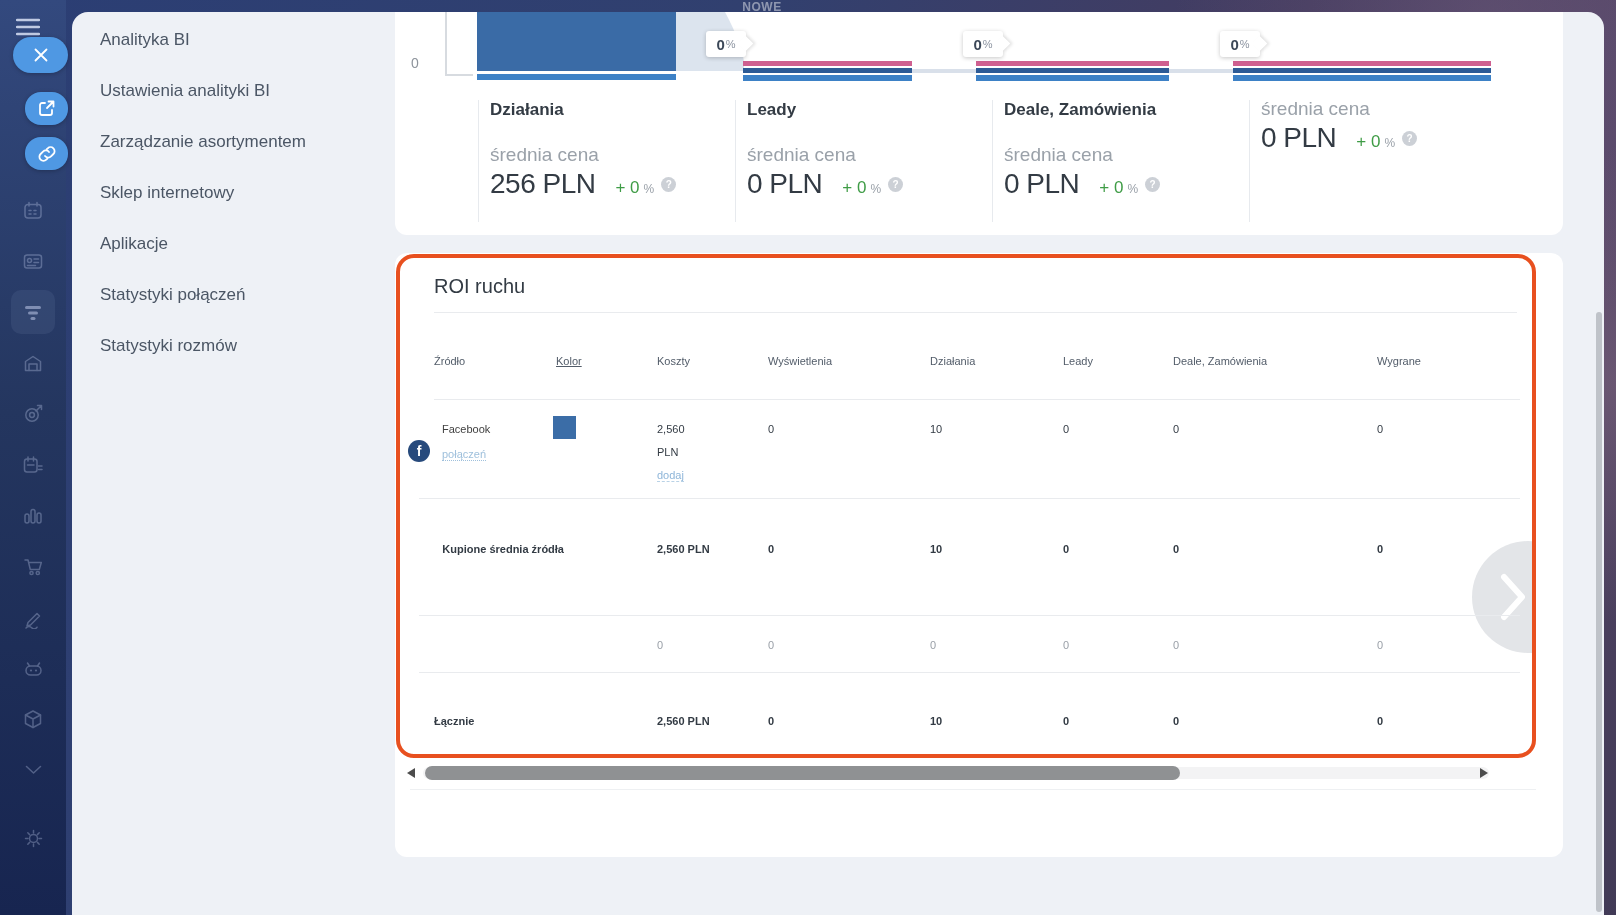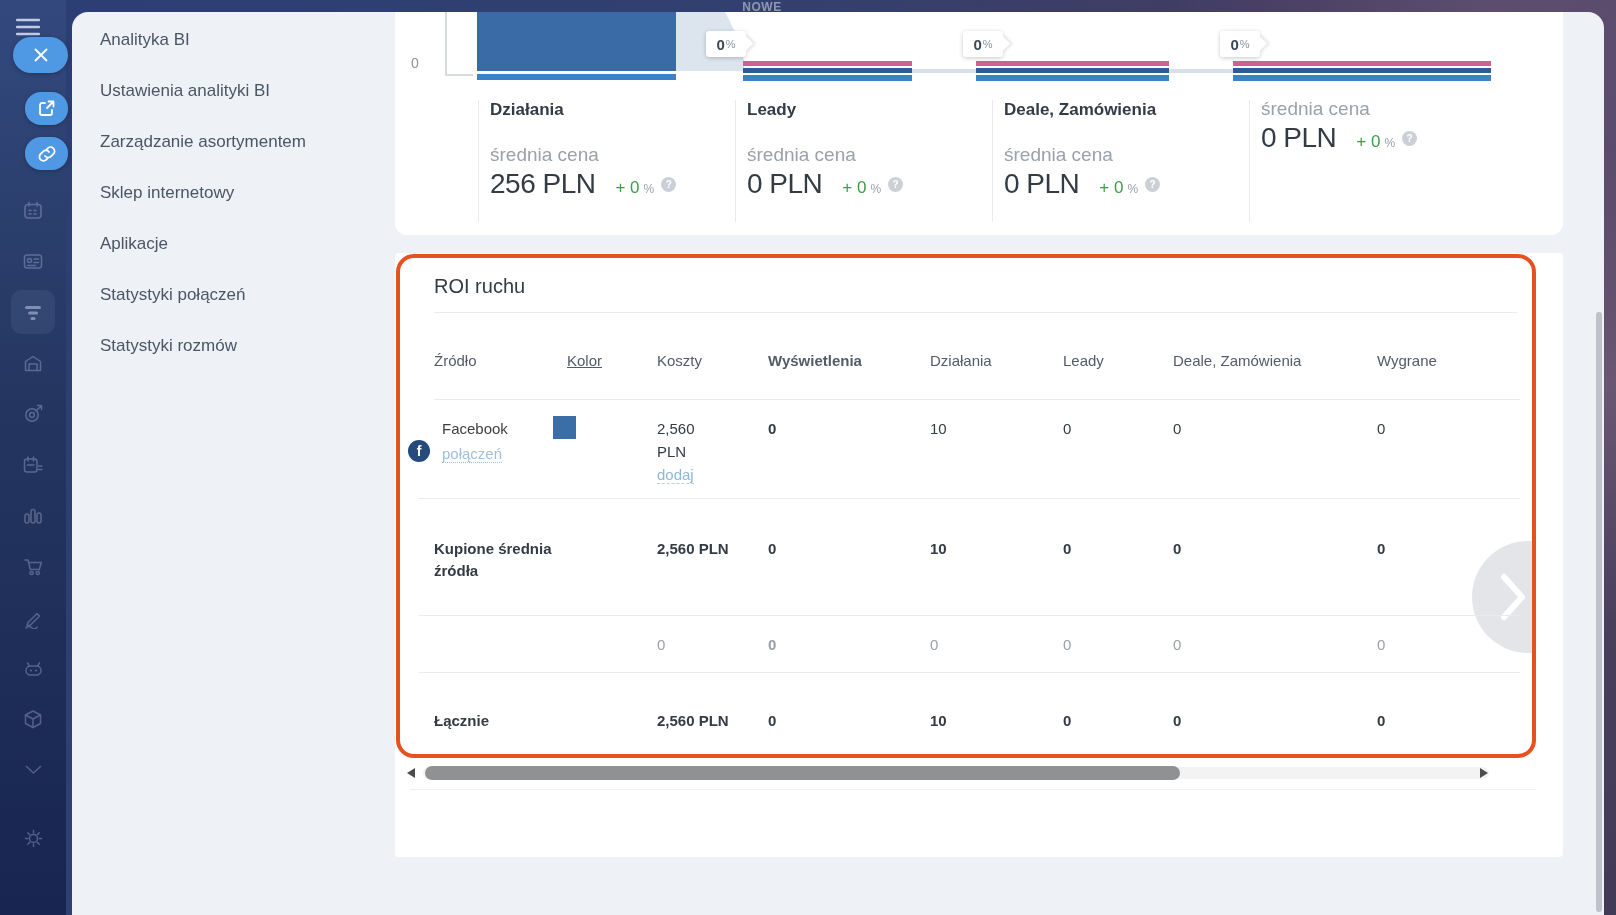--- a/index.html
+++ b/index.html
@@ -43,32 +43,32 @@
   .fcol{position:absolute;top:88px;width:230px;}
   .fcol-title{font-size:17px;font-weight:bold;color:#333b44;line-height:20px;height:46px;}
   .fcol-sub{font-size:19px;color:#9aa1a9;line-height:18px;}
   .fcol-valrow{display:flex;align-items:baseline;margin-top:4px;}
   .fcol-val{font-size:28px;color:#333b44;letter-spacing:-.5px;text-align:center;}
   .fcol-delta{font-size:17px;color:#3f9c46;margin-left:20px;}
   .fcol-unit{font-size:12px;color:#9aa1a9;margin-left:4px;}
   .help{width:15px;height:15px;border-radius:50%;background:#ccd0d6;color:#fff;font-size:10px;font-weight:bold;display:flex;align-items:center;justify-content:center;margin-left:7px;align-self:center;cursor:pointer;}
   .help:after{content:"?";}
   
-  .roi-card{position:absolute;left:323px;top:241px;width:1168px;height:604px;background:#fff;border-radius:4px;}
+  .roi-card{position:absolute;left:323px;top:241px;width:1168px;height:604px;background:#fff;border-radius:12px;}
   .roi-clip{position:absolute;left:0;top:0;width:1141px;height:504px;overflow:hidden;border-radius:18px;}
   .next-circle{position:absolute;left:1077px;top:288px;width:112px;height:112px;border-radius:50%;background:#e3e5e8;cursor:pointer;}
   .next-circle svg{position:absolute;left:14px;top:28px;stroke:#fff;fill:none;stroke-width:6;stroke-linecap:round;stroke-linejoin:round;}
   .highlight{position:absolute;left:1px;top:1px;width:1132px;height:496px;border:4px solid #e8501f;border-radius:18px;pointer-events:none;z-index:3;}
   .roi-title{position:absolute;left:39px;top:22px;font-size:20px;color:#333b44;}
   .hline{position:absolute;height:1px;background:#e9ebee;}
-  .cell{position:absolute;font-size:15px;color:#333b44;line-height:22px;}
+  .cell{position:absolute;font-size:11px;color:#333b44;line-height:22px;text-align:right;}
   .cell.head{color:#525c69;}
   .cell.b{font-weight:bold;}
   .cell.muted{color:#9aa0a8;}
-  .colSource{left:39px;} .colColor{left:172px;text-decoration:underline;} .colCost{left:262px;} .colViews{left:373px;font-weight:bold;}
+  .colSource{left:39px;} .colColor{left:161px;text-decoration:underline;} .colCost{left:262px;} .colViews{left:373px;}
   .colActions{left:535px;} .colLeads{left:668px;} .colDeals{left:778px;} .colWon{left:982px;}
   .fb-badge{position:absolute;left:13px;top:187px;width:22px;height:22px;border-radius:50%;background:#274a7c;color:#fff;font-size:14px;font-weight:bold;display:flex;align-items:center;justify-content:center;}
   .link{color:#404040;cursor:pointer;}
   .link-dotted{color:#9fc0dc;border-bottom:1px dotted #9fc0dc;cursor:pointer;}
   .link-dashed{color:#8fb6d9;border-bottom:1px dashed #b9d2e6;cursor:pointer;}
   .swatch{position:absolute;left:158px;top:163px;width:23px;height:23px;background:#3b6da7;cursor:pointer;}
   
   .sb-track{position:absolute;left:28px;top:514px;width:1066px;height:12px;background:#f3f3f4;border-radius:6px;}
   .sb-thumb{position:absolute;left:30px;top:513px;width:755px;height:14px;background:#8f9193;border-radius:7px;cursor:pointer;}
   .sb-left{position:absolute;left:12px;top:515px;width:0;height:0;border-right:8px solid #4c4c4c;border-top:5px solid transparent;border-bottom:5px solid transparent;cursor:pointer;}

